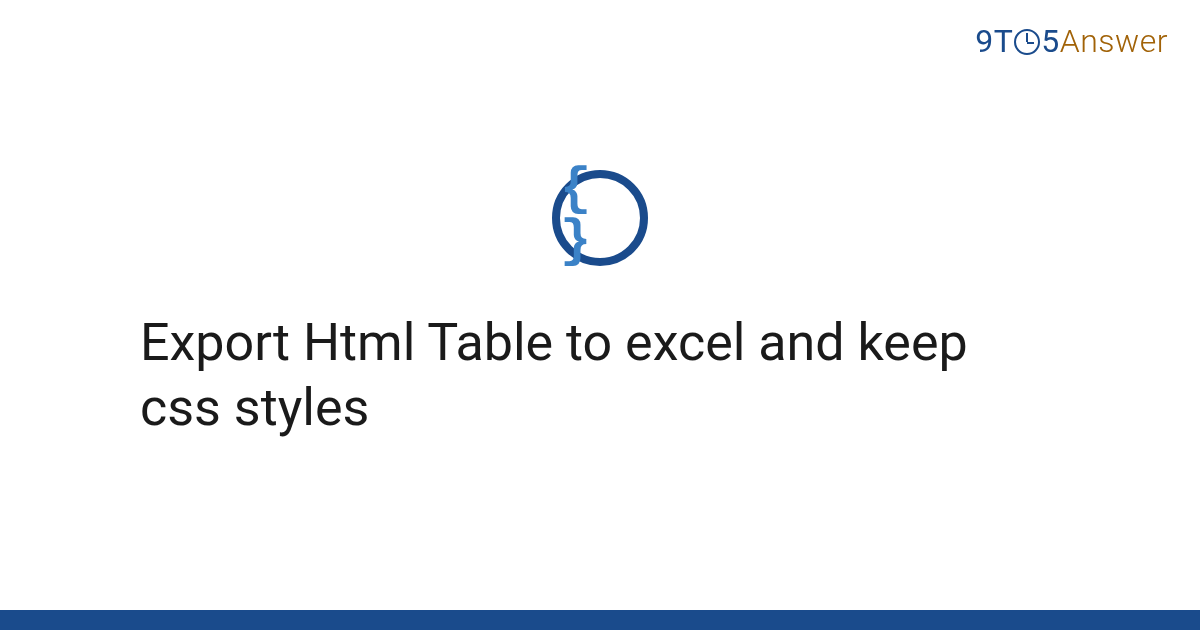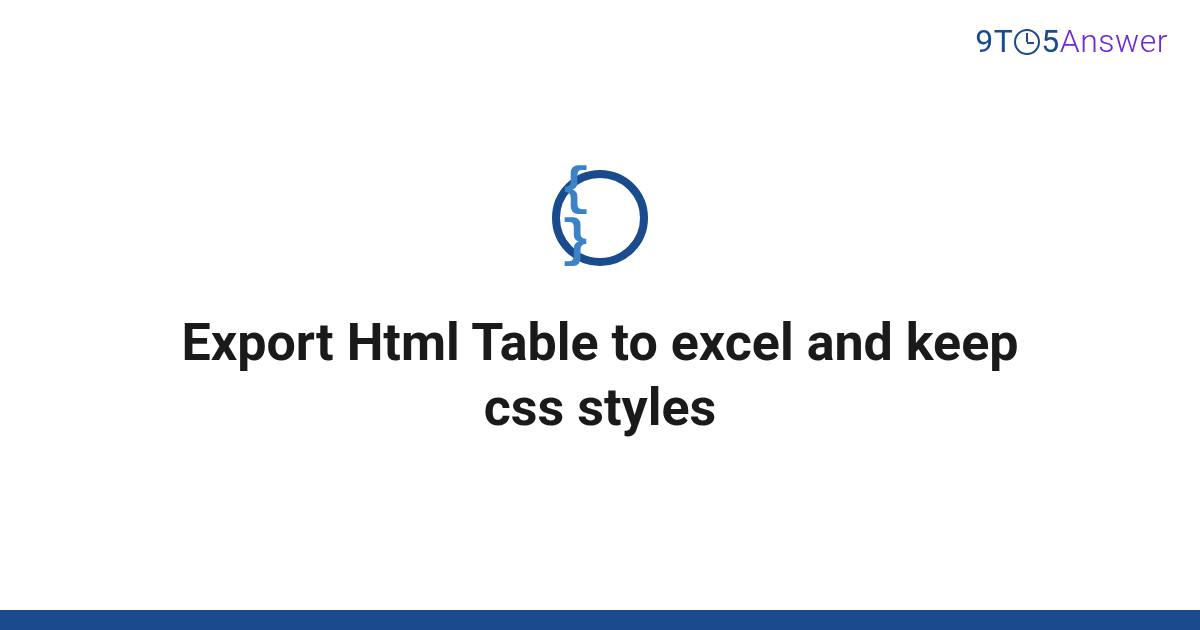--- a/index.html
+++ b/index.html
@@ -58,21 +58,21 @@
       width: 7px;
       height: 2px;
       background: #1a4b8c;
       transform-origin: left center;
     }
     .brand .five {
       font-weight: 400;
     }
     .brand .answer {
       font-weight: 300;
-      color: #6d28d9;
+      color: #a16207;
     }
     .center-content {
       position: absolute;
       top: 0;
       left: 0;
       width: 100%;
       height: 610px;
       display: flex;
       flex-direction: column;
       align-items: center;
@@ -92,23 +92,23 @@
       font-size: 52px;
       font-weight: 700;
       color: #3b82c7;
       letter-spacing: -4px;
       font-family: "Courier New", monospace;
       line-height: 1;
       transform: translateY(-2px);
     }
     .title {
       font-size: 52px;
-      font-weight: 700;
+      font-weight: 400;
       color: #1a1a1a;
-      text-align: center;
+      text-align: left;
       line-height: 1.25;
       max-width: 920px;
     }
     .bottom-bar {
       position: absolute;
       bottom: 0;
       left: 0;
       width: 100%;
       height: 20px;
       background: #1a4b8c;

